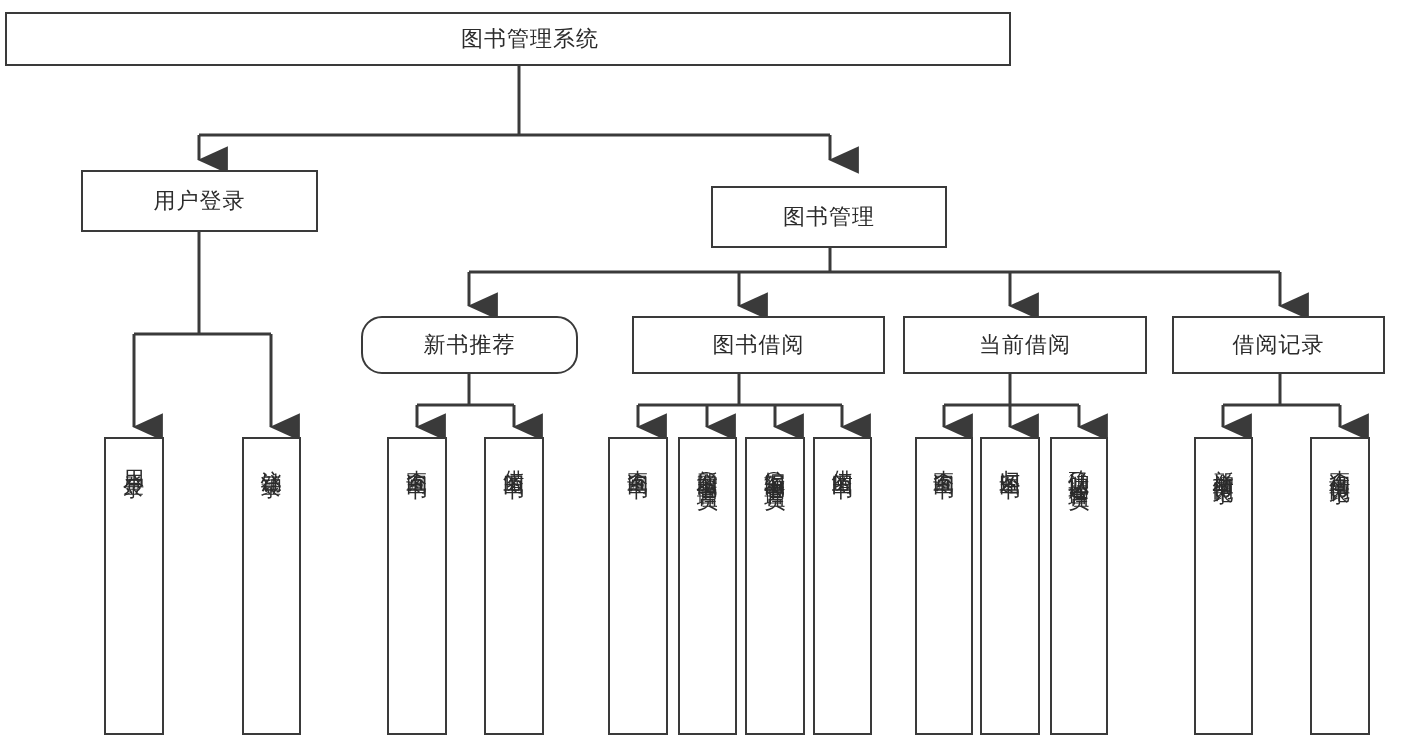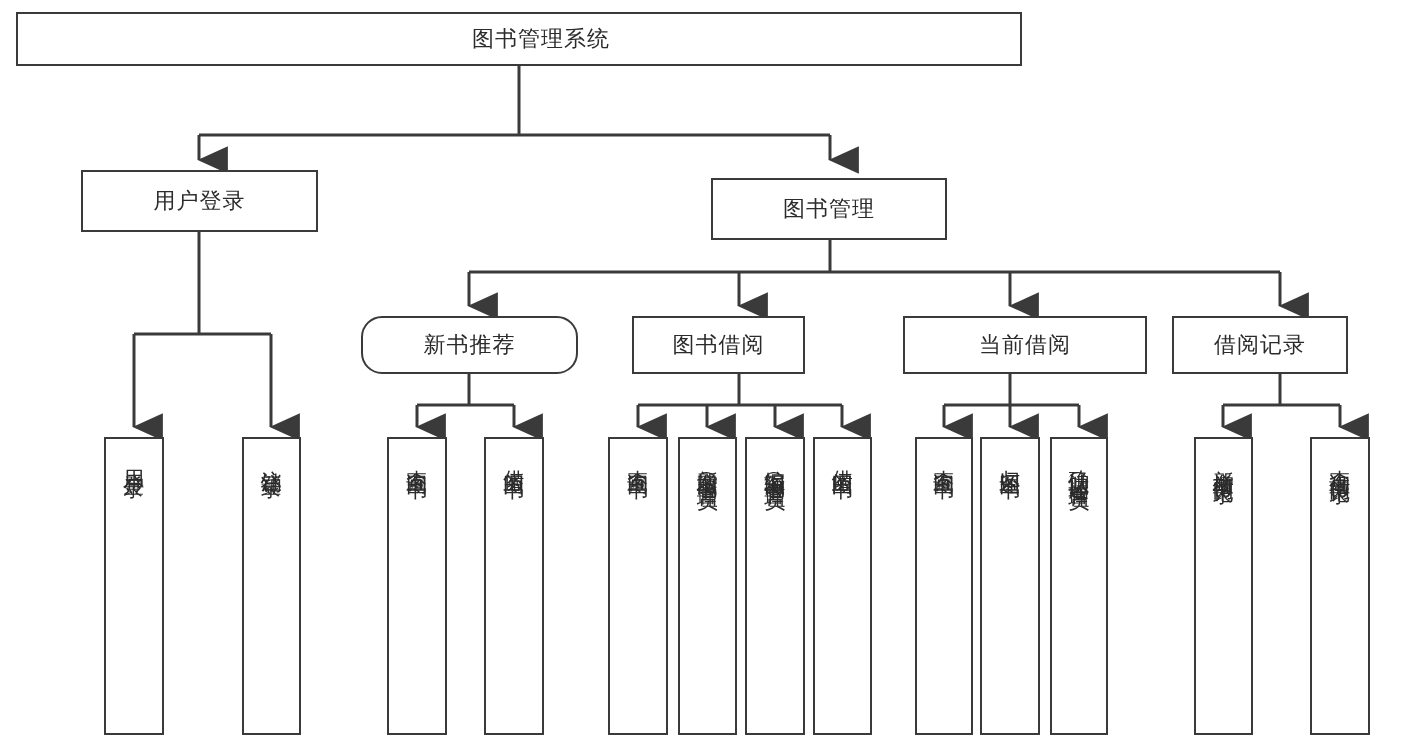--- a/index.html
+++ b/index.html
@@ -112,41 +112,41 @@
       <path d="M 1010 405 L 1010 427" marker-end="url(#arrow)"></path>
       <path d="M 1079 405 L 1079 427" marker-end="url(#arrow)"></path>
 
       <path d="M 1280 374 L 1280 405"></path>
       <path d="M 1223 405 L 1340 405"></path>
       <path d="M 1223 405 L 1223 427" marker-end="url(#arrow)"></path>
       <path d="M 1340 405 L 1340 427" marker-end="url(#arrow)"></path>
     </g>
   </svg>
 
-  <div class="node h root" style="left:16px; top:12px; width:1006px; height:54px;padding-left:44px;">
+  <div class="node h root" style="left:5px; top:12px; width:1006px; height:54px;padding-left:44px;">
     <span>图书管理系统</span>
   </div>
 
   <div class="node h" style="left:81px; top:170px; width:237px; height:62px;">
     <span>用户登录</span>
   </div>
-  <div class="node h" style="left:711px; top:178px; width:236px; height:62px;">
+  <div class="node h" style="left:711px; top:186px; width:236px; height:62px;">
     <span>图书管理</span>
   </div>
 
   <div class="node h" style="left:361px; top:316px; width:217px; height:58px;border-radius:21px;">
     <span>新书推荐</span>
   </div>
-  <div class="node h" style="left:632px; top:316px; width:173px; height:58px;justify-content:center;">
+  <div class="node h" style="left:632px; top:316px; width:253px; height:58px;justify-content:center;">
     <span>图书借阅</span>
   </div>
   <div class="node h" style="left:903px; top:316px; width:244px; height:58px;">
     <span>当前借阅</span>
   </div>
-  <div class="node h" style="left:1172px; top:316px; width:176px; height:58px;">
+  <div class="node h" style="left:1172px; top:316px; width:213px; height:58px;">
     <span>借阅记录</span>
   </div>
 
   <div class="node v" style="left:104px; top:437px; width:60px; height:298px;">
     <span class="vtext">用户登录</span>
   </div>
   <div class="node v" style="left:242px; top:437px; width:59px; height:298px;">
     <span class="vtext">注销登录</span>
   </div>
 

